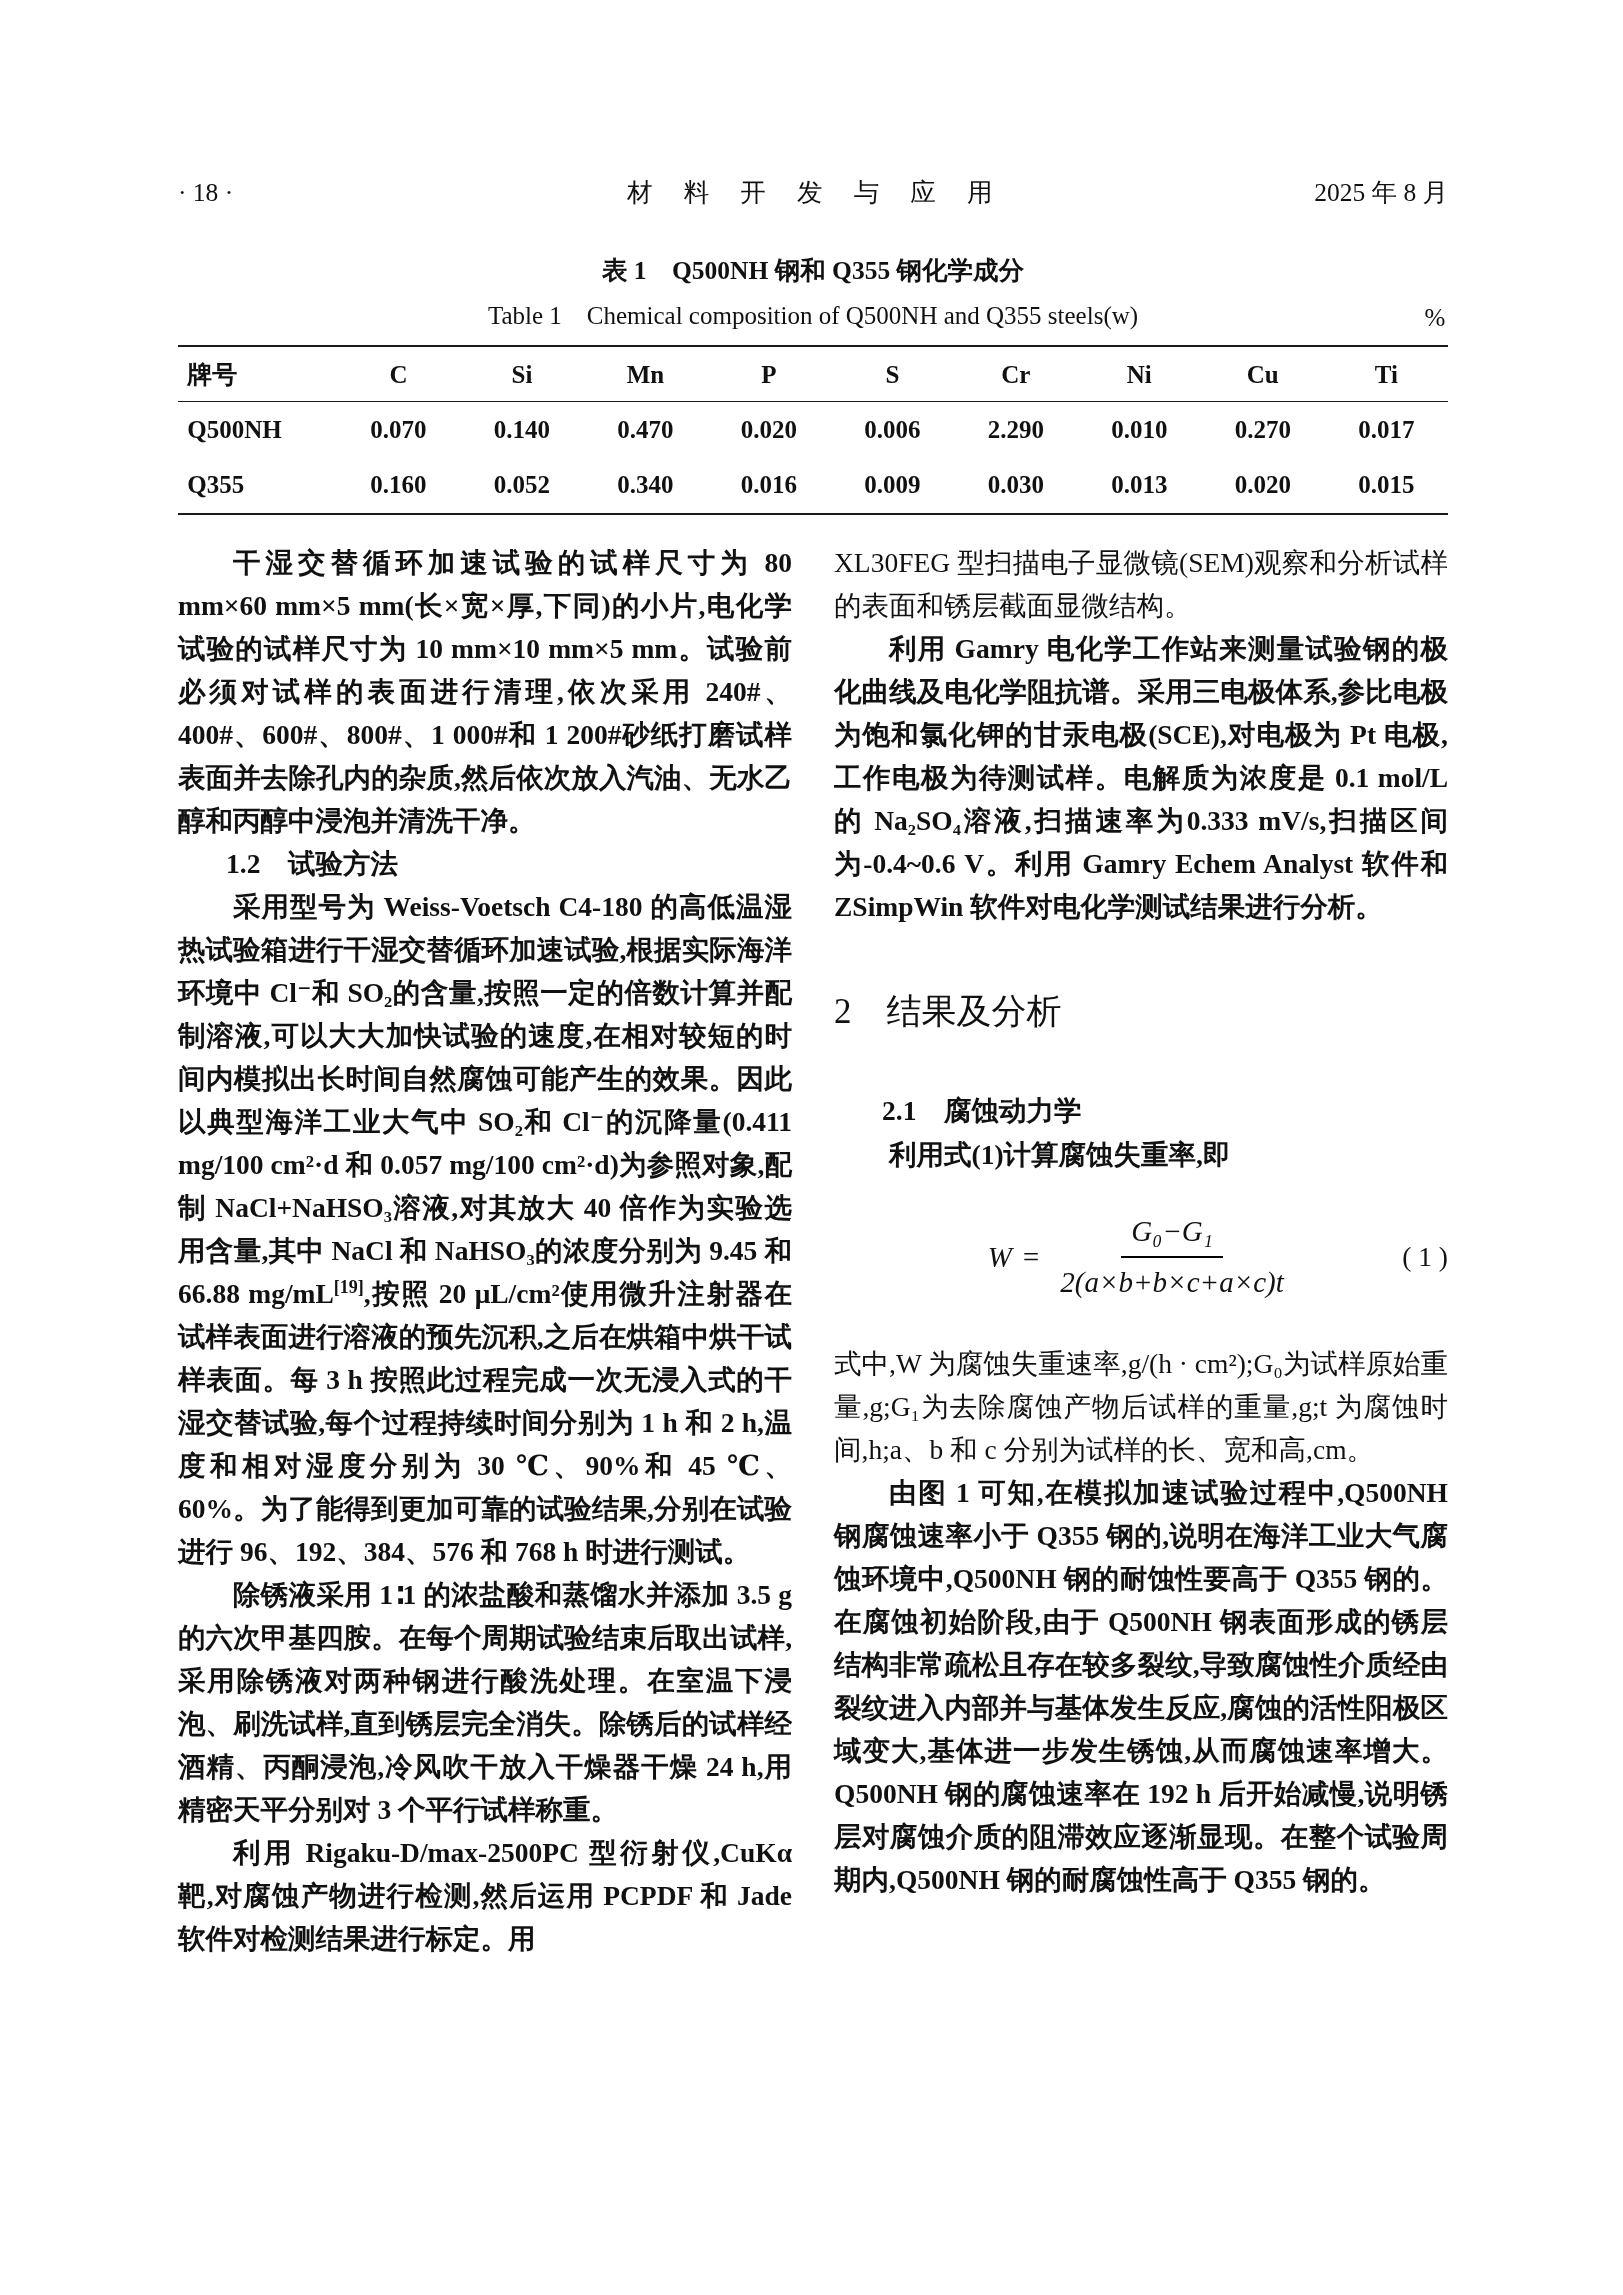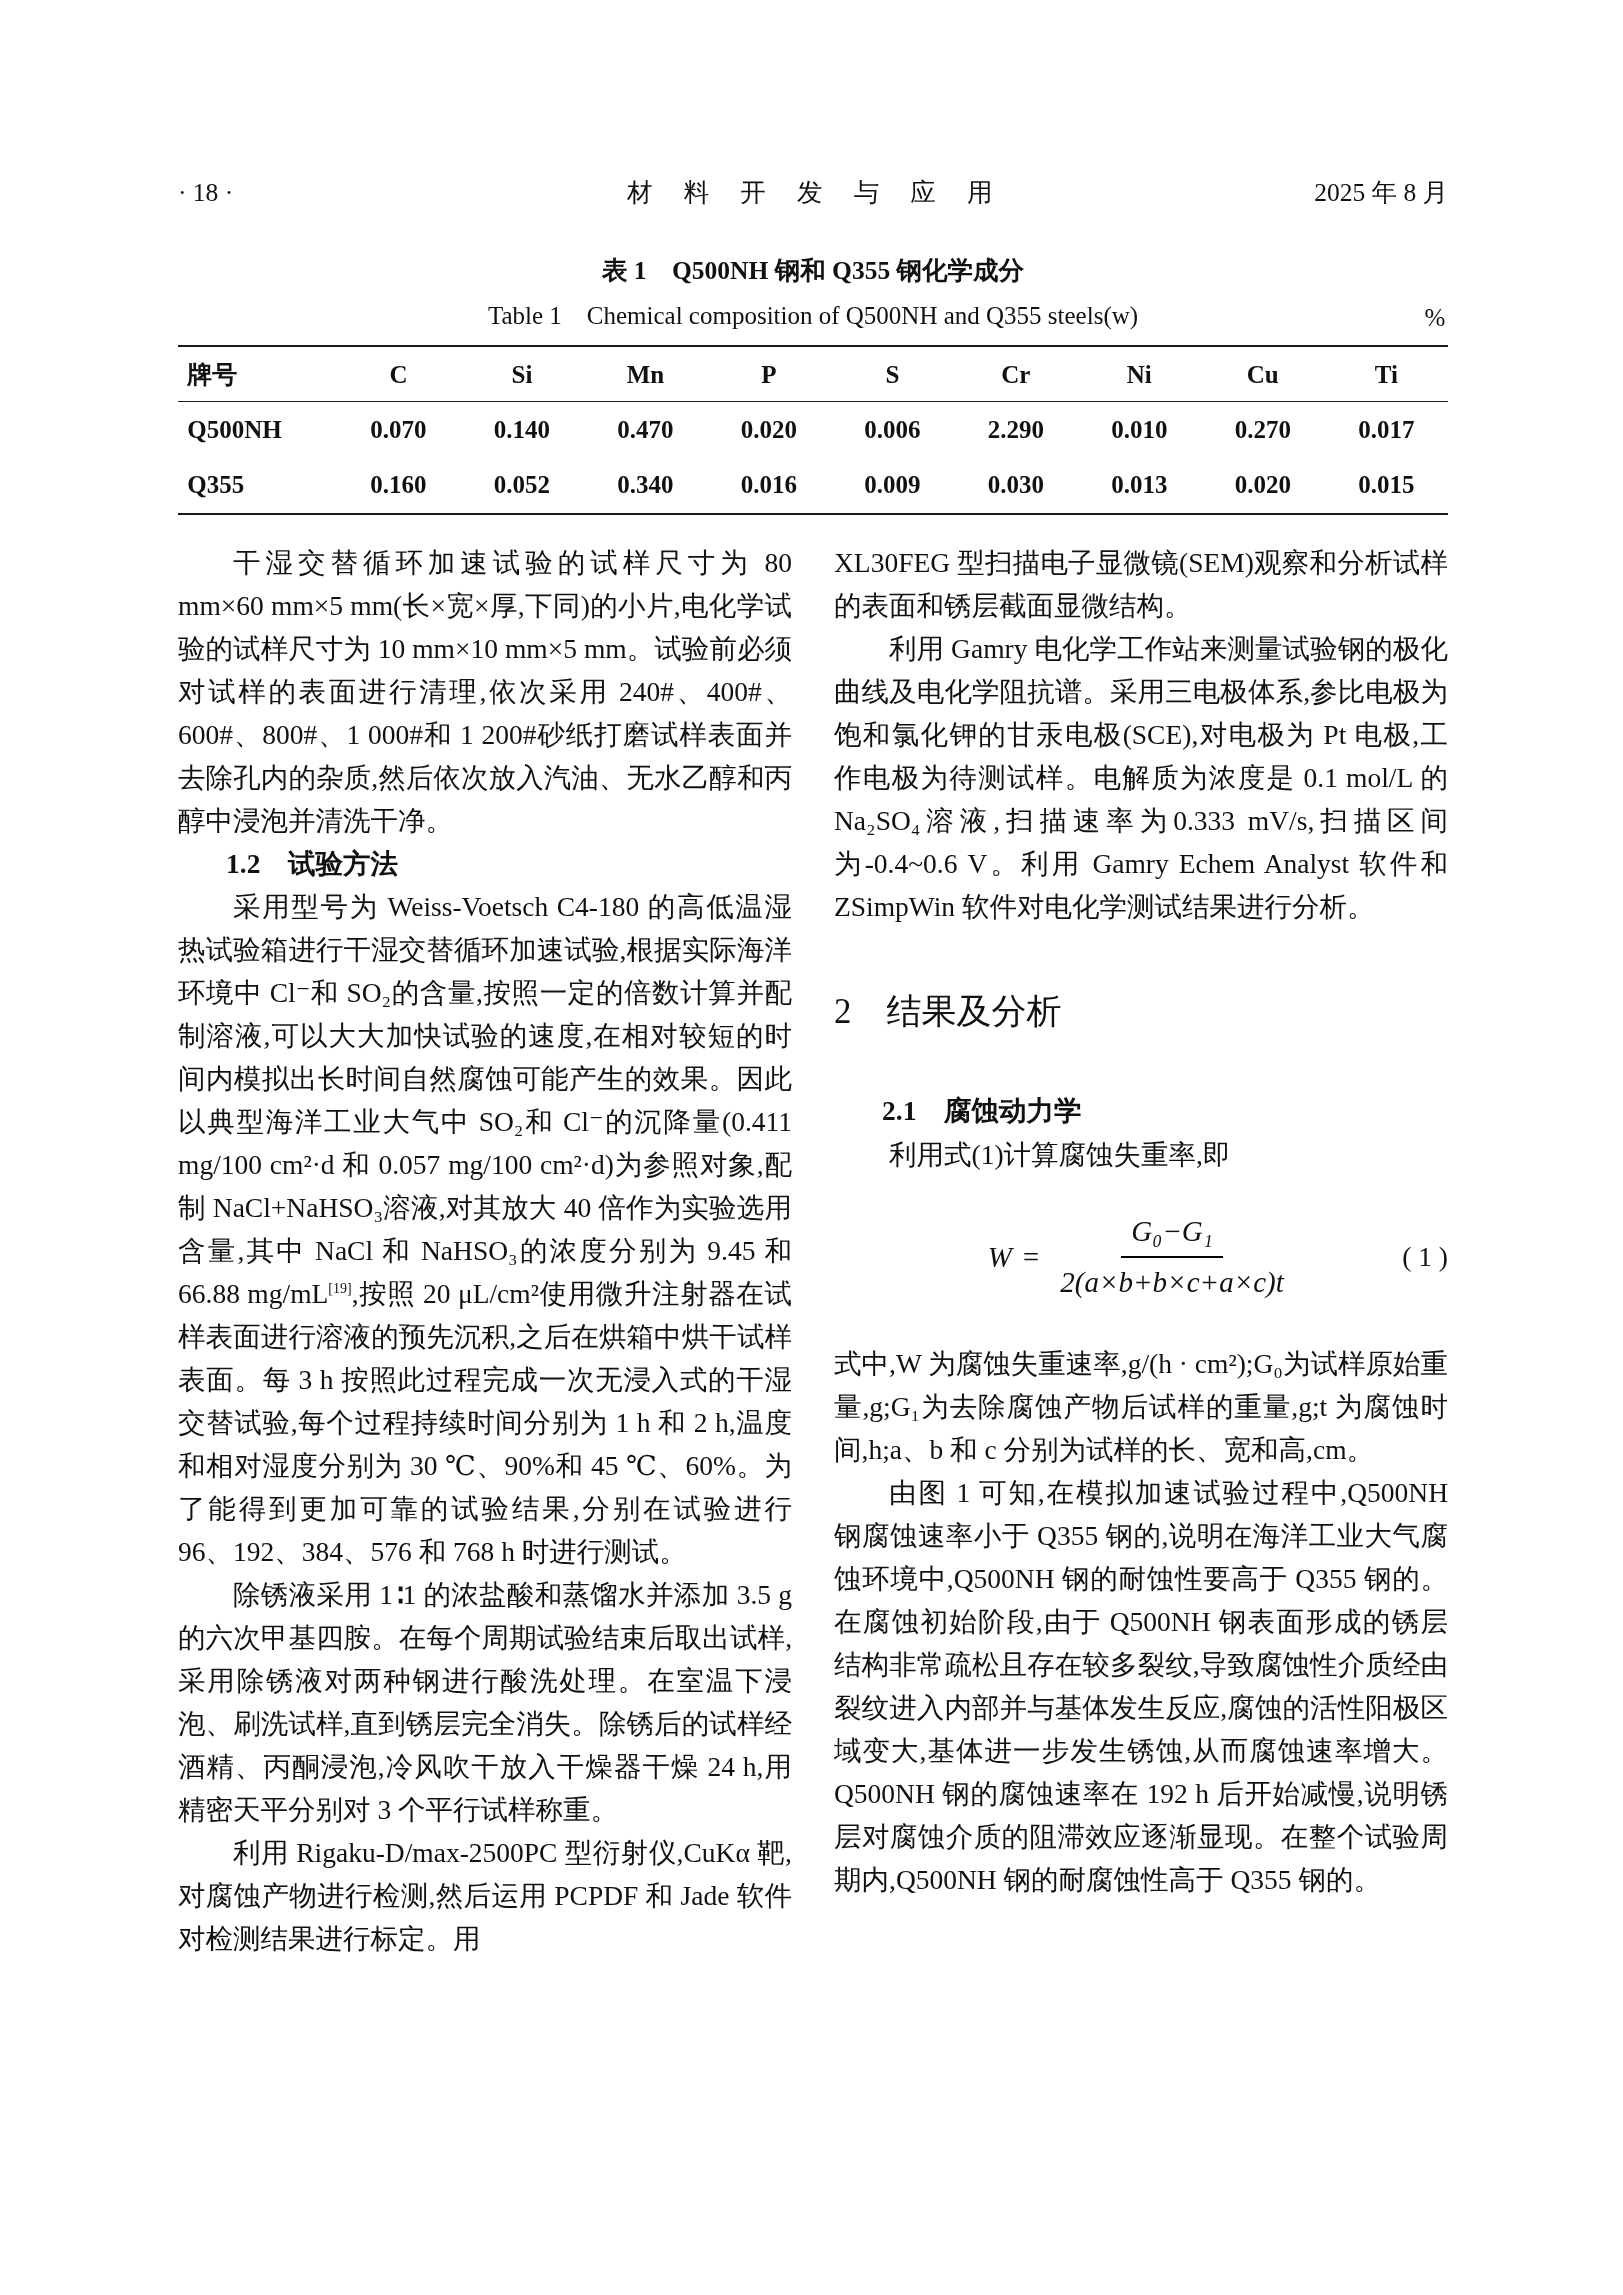--- a/index.html
+++ b/index.html
@@ -71,22 +71,22 @@
   .body-cols {
     margin-top: 26px;
     display: flex;
     gap: 42px;
     font-size: 27.5px;
     line-height: 43px;
     text-align: justify;
   }
   .col { flex: 1; min-width: 0; }
   p.para { text-align: justify; }
-  p.indent { text-indent: 2em; }
-  sup.ref { font-size: 14px; vertical-align: super; line-height: 0; }
+  p.indent { text-indent: 2em; font-weight: bold; }
+  sup.ref { font-size: 18px; vertical-align: super; line-height: 0; }
 
   h3.subhead {
     font-size: 27.5px;
     line-height: 43px;
     font-weight: bold;
     margin-left: 48px;
   }
   h2.section {
     font-size: 35px;
     font-weight: 400;

